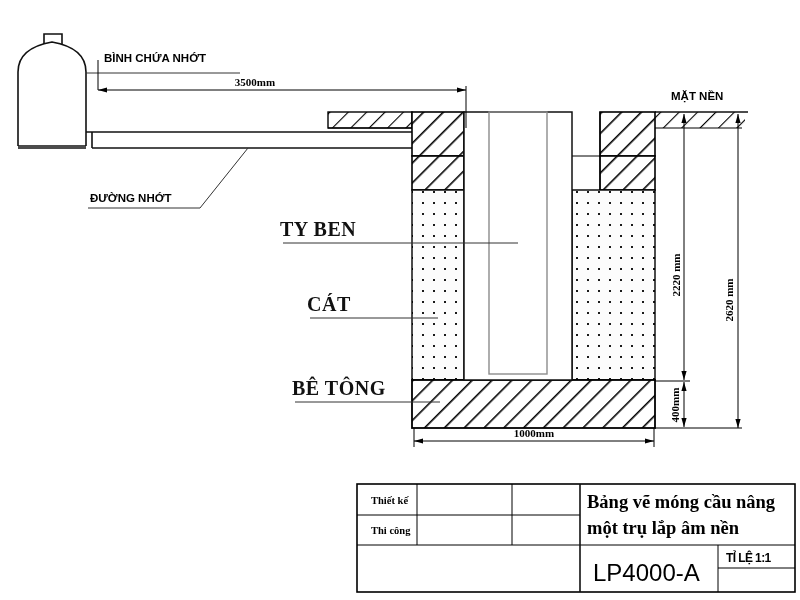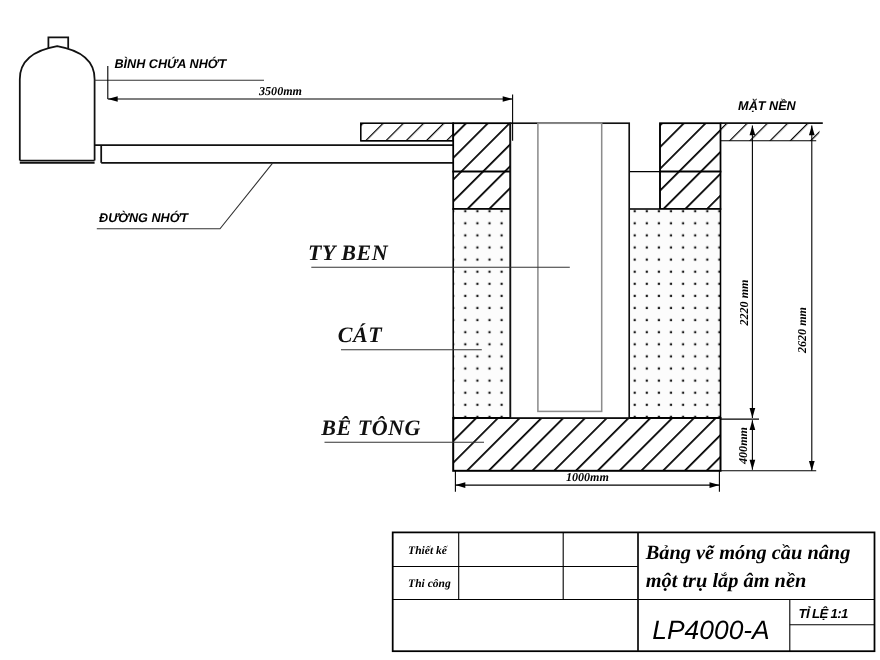--- a/index.html
+++ b/index.html
@@ -13,21 +13,20 @@
     position: relative;
     overflow: hidden;
     font-family: "Liberation Sans", sans-serif;
   }
   #drawing-root {
     position: absolute;
     left: 0;
     top: 0;
     width: 800px;
     height: 484px;
-    font-style: italic;
   }
   svg { display: block; }
   .lbl-sans {
     font-family: "Liberation Sans", sans-serif;
     font-weight: bold;
     font-size: 11.5px;
     fill: #000;
   }
   .lbl-serif {
     font-family: "Liberation Serif", serif;

